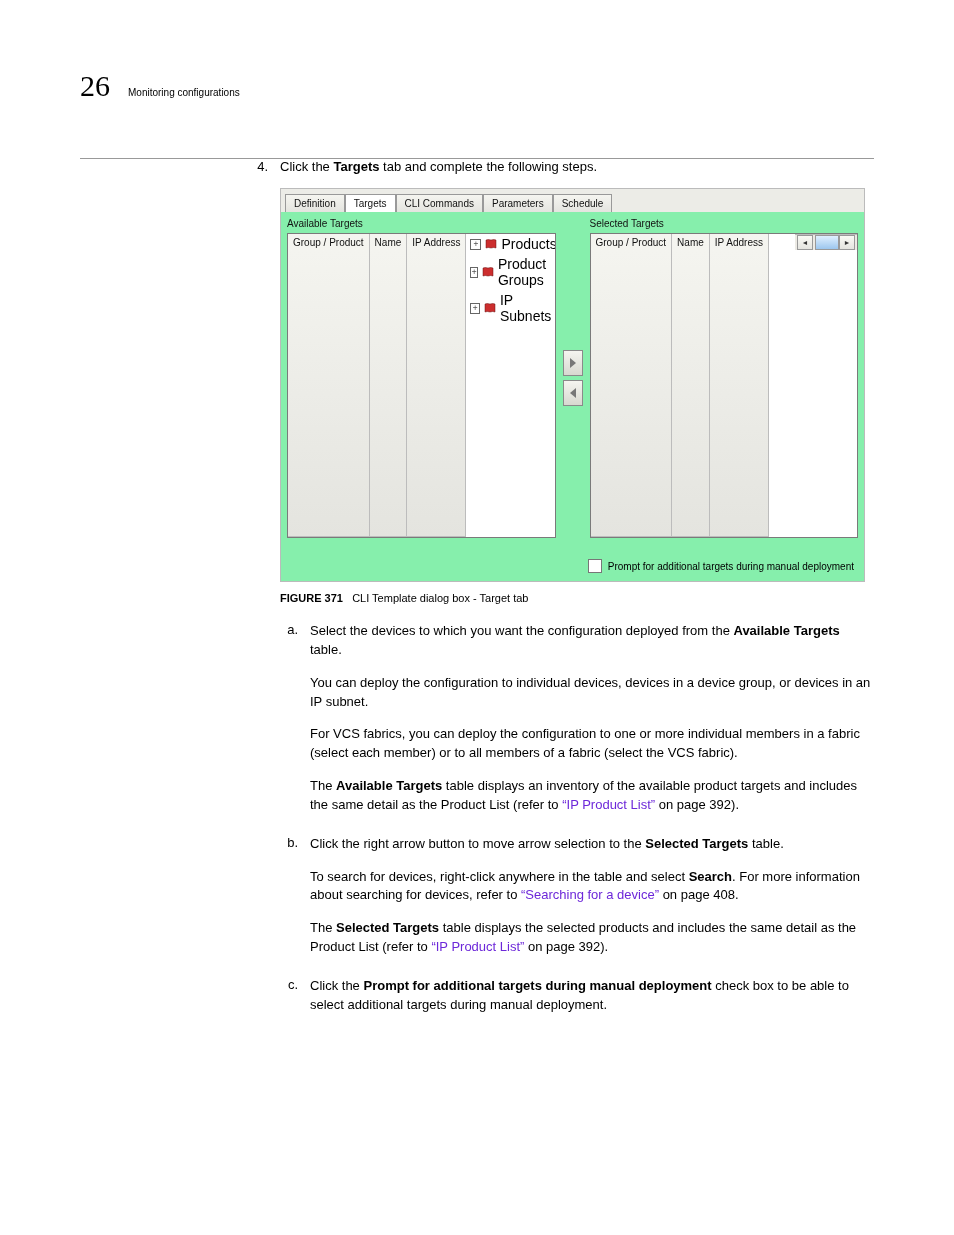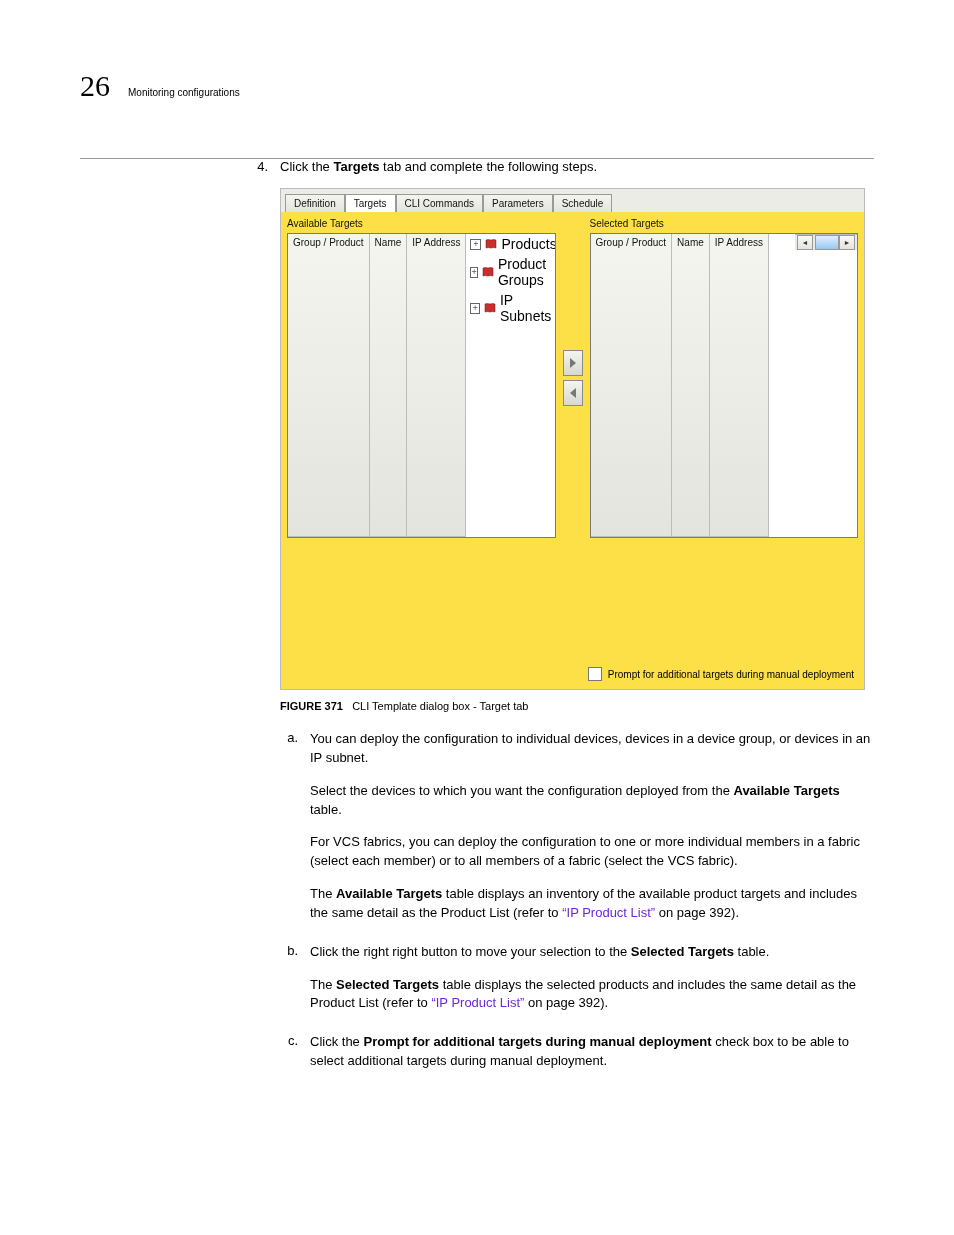--- a/index.html
+++ b/index.html
@@ -6,21 +6,21 @@
 .page{width:954px;height:1235px;margin:0 auto;position:relative;box-sizing:border-box;padding:69px 80px 0 80px}
 .header{display:flex;align-items:baseline;gap:18px;margin-bottom:55px}
 .chnum{font-size:30px;font-family:Georgia,'Times New Roman',serif;font-weight:400}
 .chtitle{font-size:10px}
 .hr-top{border:none;border-top:1px solid #999;margin:6px 0 0 0}
 .content{margin-left:170px;margin-right:0}
 .step-row{display:flex;gap:12px;margin-bottom:14px;font-size:13px}
 .step-num{width:18px;text-align:right;flex-shrink:0}
 .step-body{flex:1}
 .bold{font-weight:700}
-.fig{margin:14px 0 10px 0;background:#fde047;border:1px solid #bbb;width:585px;height:502px;font-family:Tahoma,Arial,sans-serif;font-size:10px;box-sizing:border-box;position:relative}
+.fig{margin:14px 0 10px 0;background:#86efac;border:1px solid #bbb;width:585px;height:394px;font-family:Tahoma,Arial,sans-serif;font-size:10px;box-sizing:border-box;position:relative}
 .tabbar{display:flex;padding:5px 4px 0 4px;gap:0;background:#ECECE7}
 .tab{border:1px solid #999;border-bottom:none;padding:3px 8px;background:linear-gradient(#f5f5f0,#e4e4df);color:#111;font-size:10px}
 .tab.active{background:#fff}
 .panels{display:flex;gap:6px;padding:6px 6px 0 6px;height:320px}
 .panel{flex:1;display:flex;flex-direction:column;min-width:0}
 .panel-title{font-size:10px;margin-bottom:4px;color:#111}
 .ttable{border:1px solid #7a7a7a;background:#fff;flex:1;display:flex;flex-direction:row;overflow:hidden}
 .thead{display:flex;border-bottom:1px solid #bcbcbc;background:linear-gradient(#f5f5f0,#e4e4df)}
 .th{border-right:1px solid #bcbcbc;padding:3px 5px;font-size:10px;color:#111;white-space:nowrap}
 .th.gp{flex:1.6}
@@ -160,31 +160,32 @@
         </div>
       </div>
 
       <div class="figcap">
         <span class="b">FIGURE 371</span>&nbsp;&nbsp;&nbsp;<span>CLI Template dialog box - Target tab</span>
       </div>
 
       <div class="sub-item">
         <div class="sub-letter">a.</div>
         <div class="sub-body">
+          <p><span>Select the devices to which you want the configuration deployed from the </span><span class="bold">Available Targets</span><span> table.</span></p>
           <p>You can deploy the configuration to individual devices, devices in a device group, or devices in an IP subnet.</p>
-          <p><span>Select the devices to which you want the configuration deployed from the </span><span class="bold">Available Targets</span><span> table.</span></p>
           <p>For VCS fabrics, you can deploy the configuration to one or more individual members in a fabric (select each member) or to all members of a fabric (select the VCS fabric).</p>
           <p><span>The </span><span class="bold">Available Targets</span><span> table displays an inventory of the available product targets and includes the same detail as the Product List (refer to </span><span class="link">“IP Product List”</span><span> on page 392).</span></p>
         </div>
       </div>
 
       <div class="sub-item">
         <div class="sub-letter">b.</div>
         <div class="sub-body">
-          <p><span>Click the right right button to move your selection to the </span><span class="bold">Selected Targets</span><span> table.</span></p>
+          <p><span>Click the right arrow button to move arrow selection to the </span><span class="bold">Selected Targets</span><span> table.</span></p>
+          <p><span>To search for devices, right-click anywhere in the table and select </span><span class="bold">Search</span><span>. For more information about searching for devices, refer to </span><span class="link">“Searching for a device”</span><span> on page 408.</span></p>
           <p><span>The </span><span class="bold">Selected Targets</span><span> table displays the selected products and includes the same detail as the Product List (refer to </span><span class="link">“IP Product List”</span><span> on page 392).</span></p>
         </div>
       </div>
 
       <div class="sub-item">
         <div class="sub-letter">c.</div>
         <div class="sub-body">
           <p><span>Click the </span><span class="bold">Prompt for additional targets during manual deployment</span><span> check box to be able to select additional targets during manual deployment.</span></p>
         </div>
       </div>

